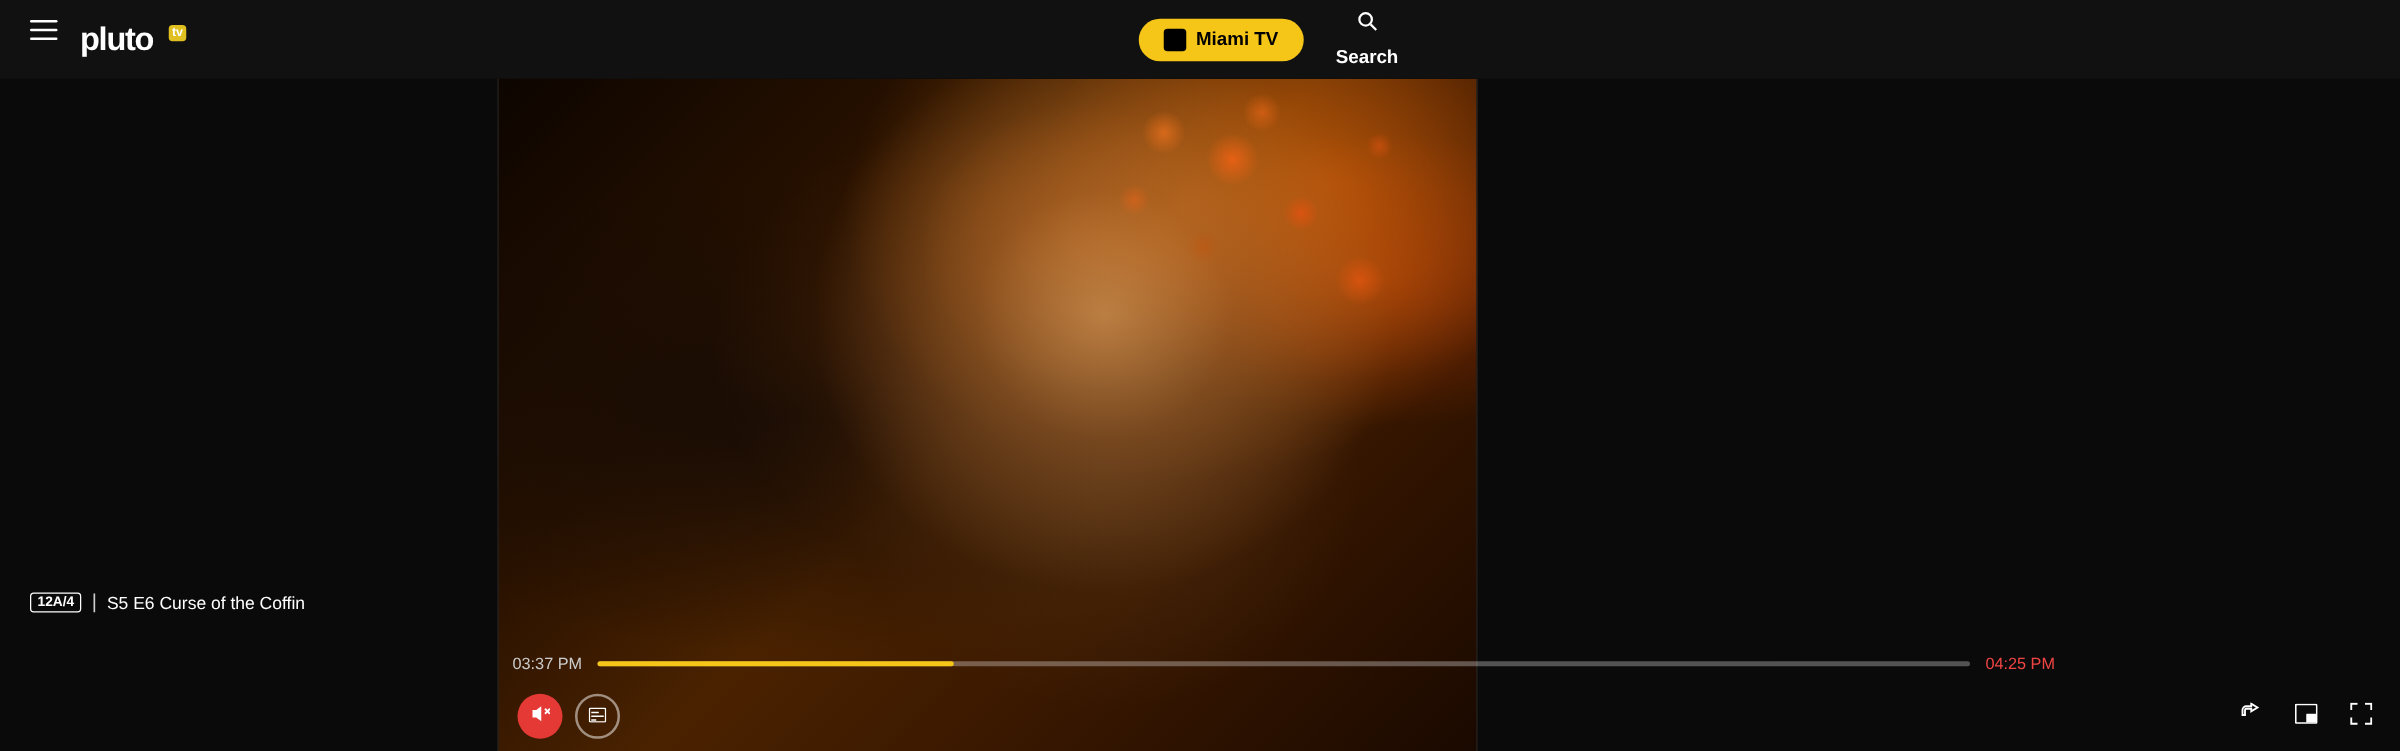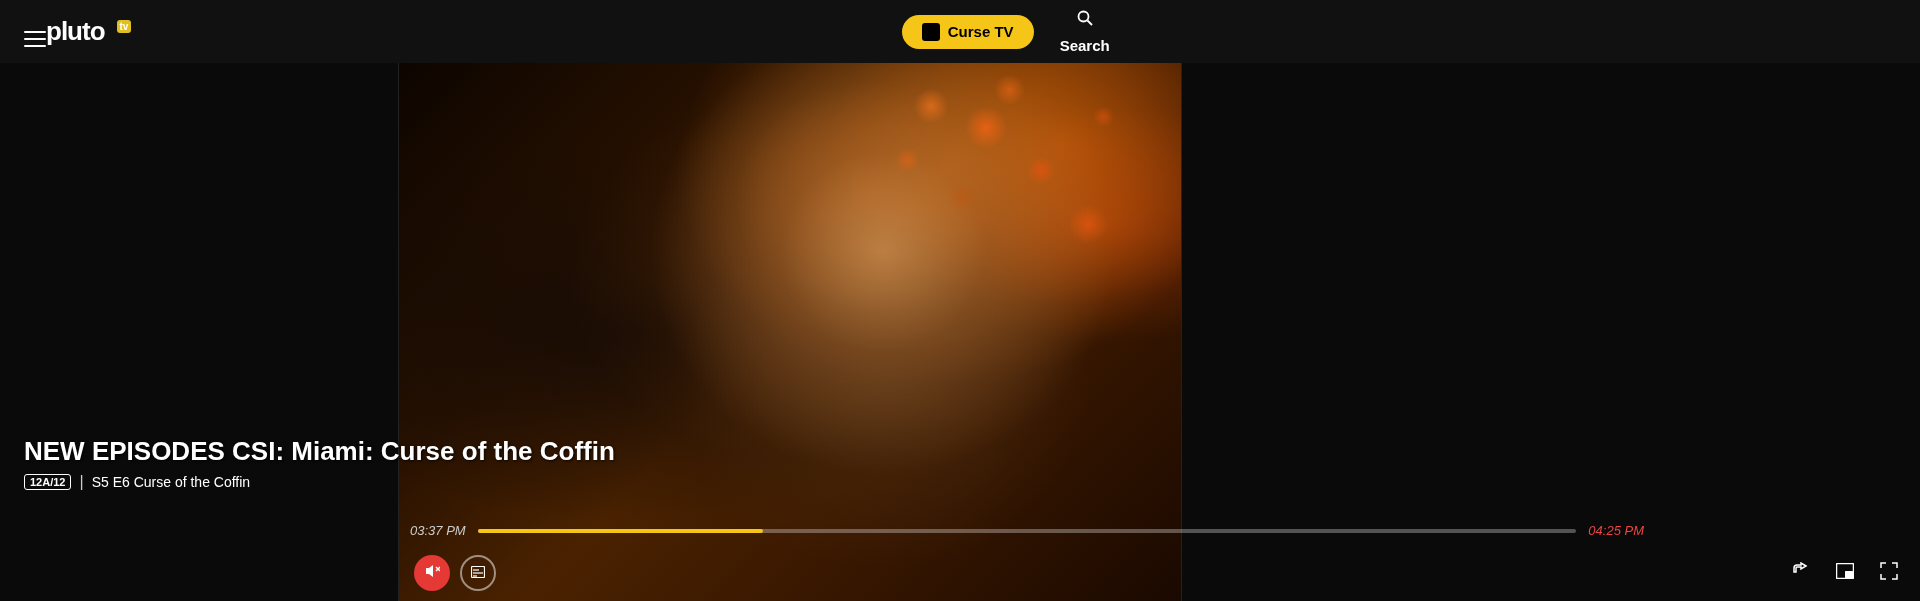--- a/index.html
+++ b/index.html
@@ -23,21 +23,22 @@
       height: 63px;
       background: #111;
       display: flex;
       align-items: center;
       z-index: 10;
       padding: 0 24px;
     }
 
     .header-left {
       display: flex;
-      align-items: flex-end;
+      align-items: flex-start;
+      gap: 18px;
     }
 
     .hamburger-icon {
       display: flex;
       flex-direction: column;
       gap: 5px;
       cursor: pointer;
     }
 
     .hamburger-icon span {
@@ -244,21 +245,20 @@
     
     .progress-bar-container {
       position: absolute;
       bottom: 55px;
       left: 398px;
       width: 1258px; 
       padding: 8px 0;
       display: flex;
       align-items: center;
       gap: 12px;
-      font-style: italic;
     }
 
     .time-start {
       font-size: 13px;
       color: #ccc;
       white-space: nowrap;
       padding-left: 12px;
     }
 
     .time-end {
@@ -372,21 +372,21 @@
   </div>
 
   <nav class="header-nav">
     <button class="nav-btn active">
       <span class="nav-btn-icon">
         <svg width="14" height="12" viewBox="0 0 14 12" fill="currentColor">
           <rect x="0" y="3" width="14" height="9" rx="1"></rect>
           <polygon points="5,0 9,0 9,3 5,3"></polygon>
         </svg>
       </span>
-      <span>Curse TV</span>
+      <span>Miami TV</span>
     </button>
 
 
     <button class="search-btn">
       <span>
         <svg width="16" height="16" viewBox="0 0 16 16" fill="none" stroke="white" stroke-width="1.8">
           <circle cx="6.5" cy="6.5" r="5"></circle>
           <line x1="10.5" y1="10.5" x2="15" y2="15"></line>
         </svg>
       </span>
@@ -402,26 +402,22 @@
 <div class="video-container">
   <div class="video-thumbnail"></div>
   <div class="woman-figure"></div>
   <div class="bokeh"></div>
 </div>
 
 <div class="divider-line divider-left"></div>
 <div class="divider-line divider-right"></div>
 
 <div class="show-info">
-  <div class="show-title">
-    <span>NEW EPISODES </span>
-    <span>CSI: Miami: Curse of the Coffin</span>
-  </div>
   <div class="show-meta">
-    <span class="rating-badge">12A/12</span>
+    <span class="rating-badge">12A/4</span>
     <span style="color:#ccc;">|</span>
     <span class="show-episode">S5 E6 Curse of the Coffin</span>
   </div>
 </div>
 
 <div class="progress-bar-container">
   <span class="time-start">03:37 PM</span>
   <div class="progress-track">
     <div class="progress-fill" style="width: 26%;"></div>
   </div>

